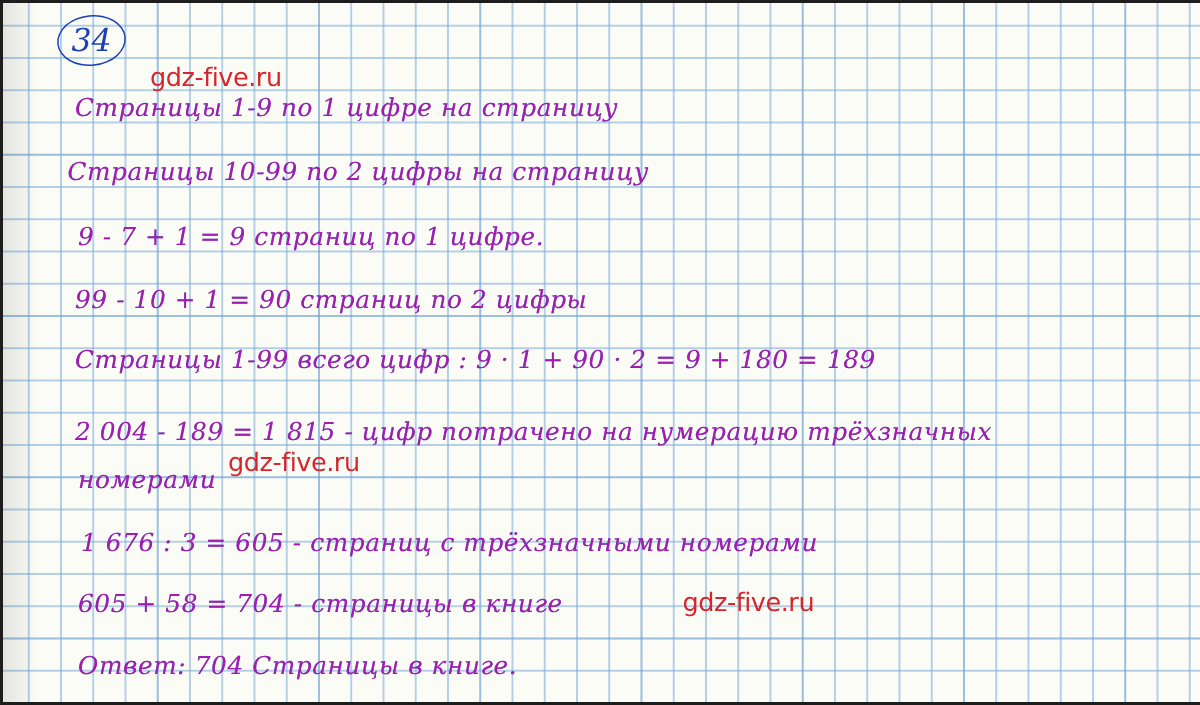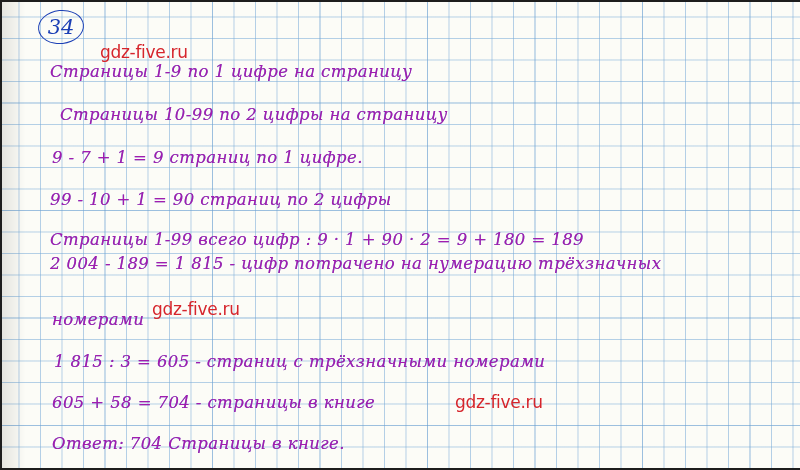--- a/index.html
+++ b/index.html
@@ -117,27 +117,27 @@
   <div class="edge-shade edge-left"></div>
   <div class="edge-shade edge-right"></div>
 
   <div id="task-number">
     <div class="ellipse"></div>
     <span>34</span>
   </div>
 
   <div id="handwriting">
       <div class="ink line" style="left: 50px; top: 62px;">Страницы 1-9 по 1 цифре на страницу</div>
-      <div class="ink line" style="left: 60px; top: 105px;">Страницы  10-99 по 2 цифры на страницу</div>
+      <div class="ink line" style="left: 45px; top: 105px;">Страницы  10-99 по 2 цифры на страницу</div>
       <div class="ink line" style="left: 52px; top: 148px;">9 - 7 + 1 = 9  страниц по 1 цифре.</div>
       <div class="ink line" style="left: 50px; top: 190px; text-align: center;">99 - 10 + 1 = 90  страниц по 2 цифры</div>
       <div class="ink line" style="left: 50px; top: 230px;">Страницы 1-99 всего цифр : 9 · 1 + 90 · 2 = 9 + 180 = 189</div>
-      <div class="ink line" style="left: 50px; top: 254px;">2 004 - 189 = 1 815 - цифр потрачено на нумерацию трёхзначных</div>
+      <div class="ink line" style="left: 50px; top: 278px;">2 004 - 189 = 1 815 - цифр потрачено на нумерацию трёхзначных</div>
       <div class="ink line" style="left: 52px; top: 310px;">номерами</div>
-      <div class="ink line" style="left: 54px; top: 352px;">1 815 : 3 = 605 - страниц  с трёхзначными номерами</div>
+      <div class="ink line" style="left: 54px; top: 352px;">1 676 : 3 = 605 - страниц  с трёхзначными номерами</div>
       <div class="ink line" style="left: 52px; top: 393px;">605 + 58 = 704 -  страницы в книге</div>
       <div class="ink line" style="left: 52px; top: 434px;">Ответ: 704   Страницы  в  книге.</div>
     </div>
   <div id="watermarks">
       <div class="watermark" style="left: 100px; top: 42px;">gdz-five.ru</div>
       <div class="watermark" style="left: 152px; top: 299px;">gdz-five.ru</div>
       <div class="watermark" style="left: 455px; top: 392px;">gdz-five.ru</div>
     </div>
 
   <div id="page-border"></div>

